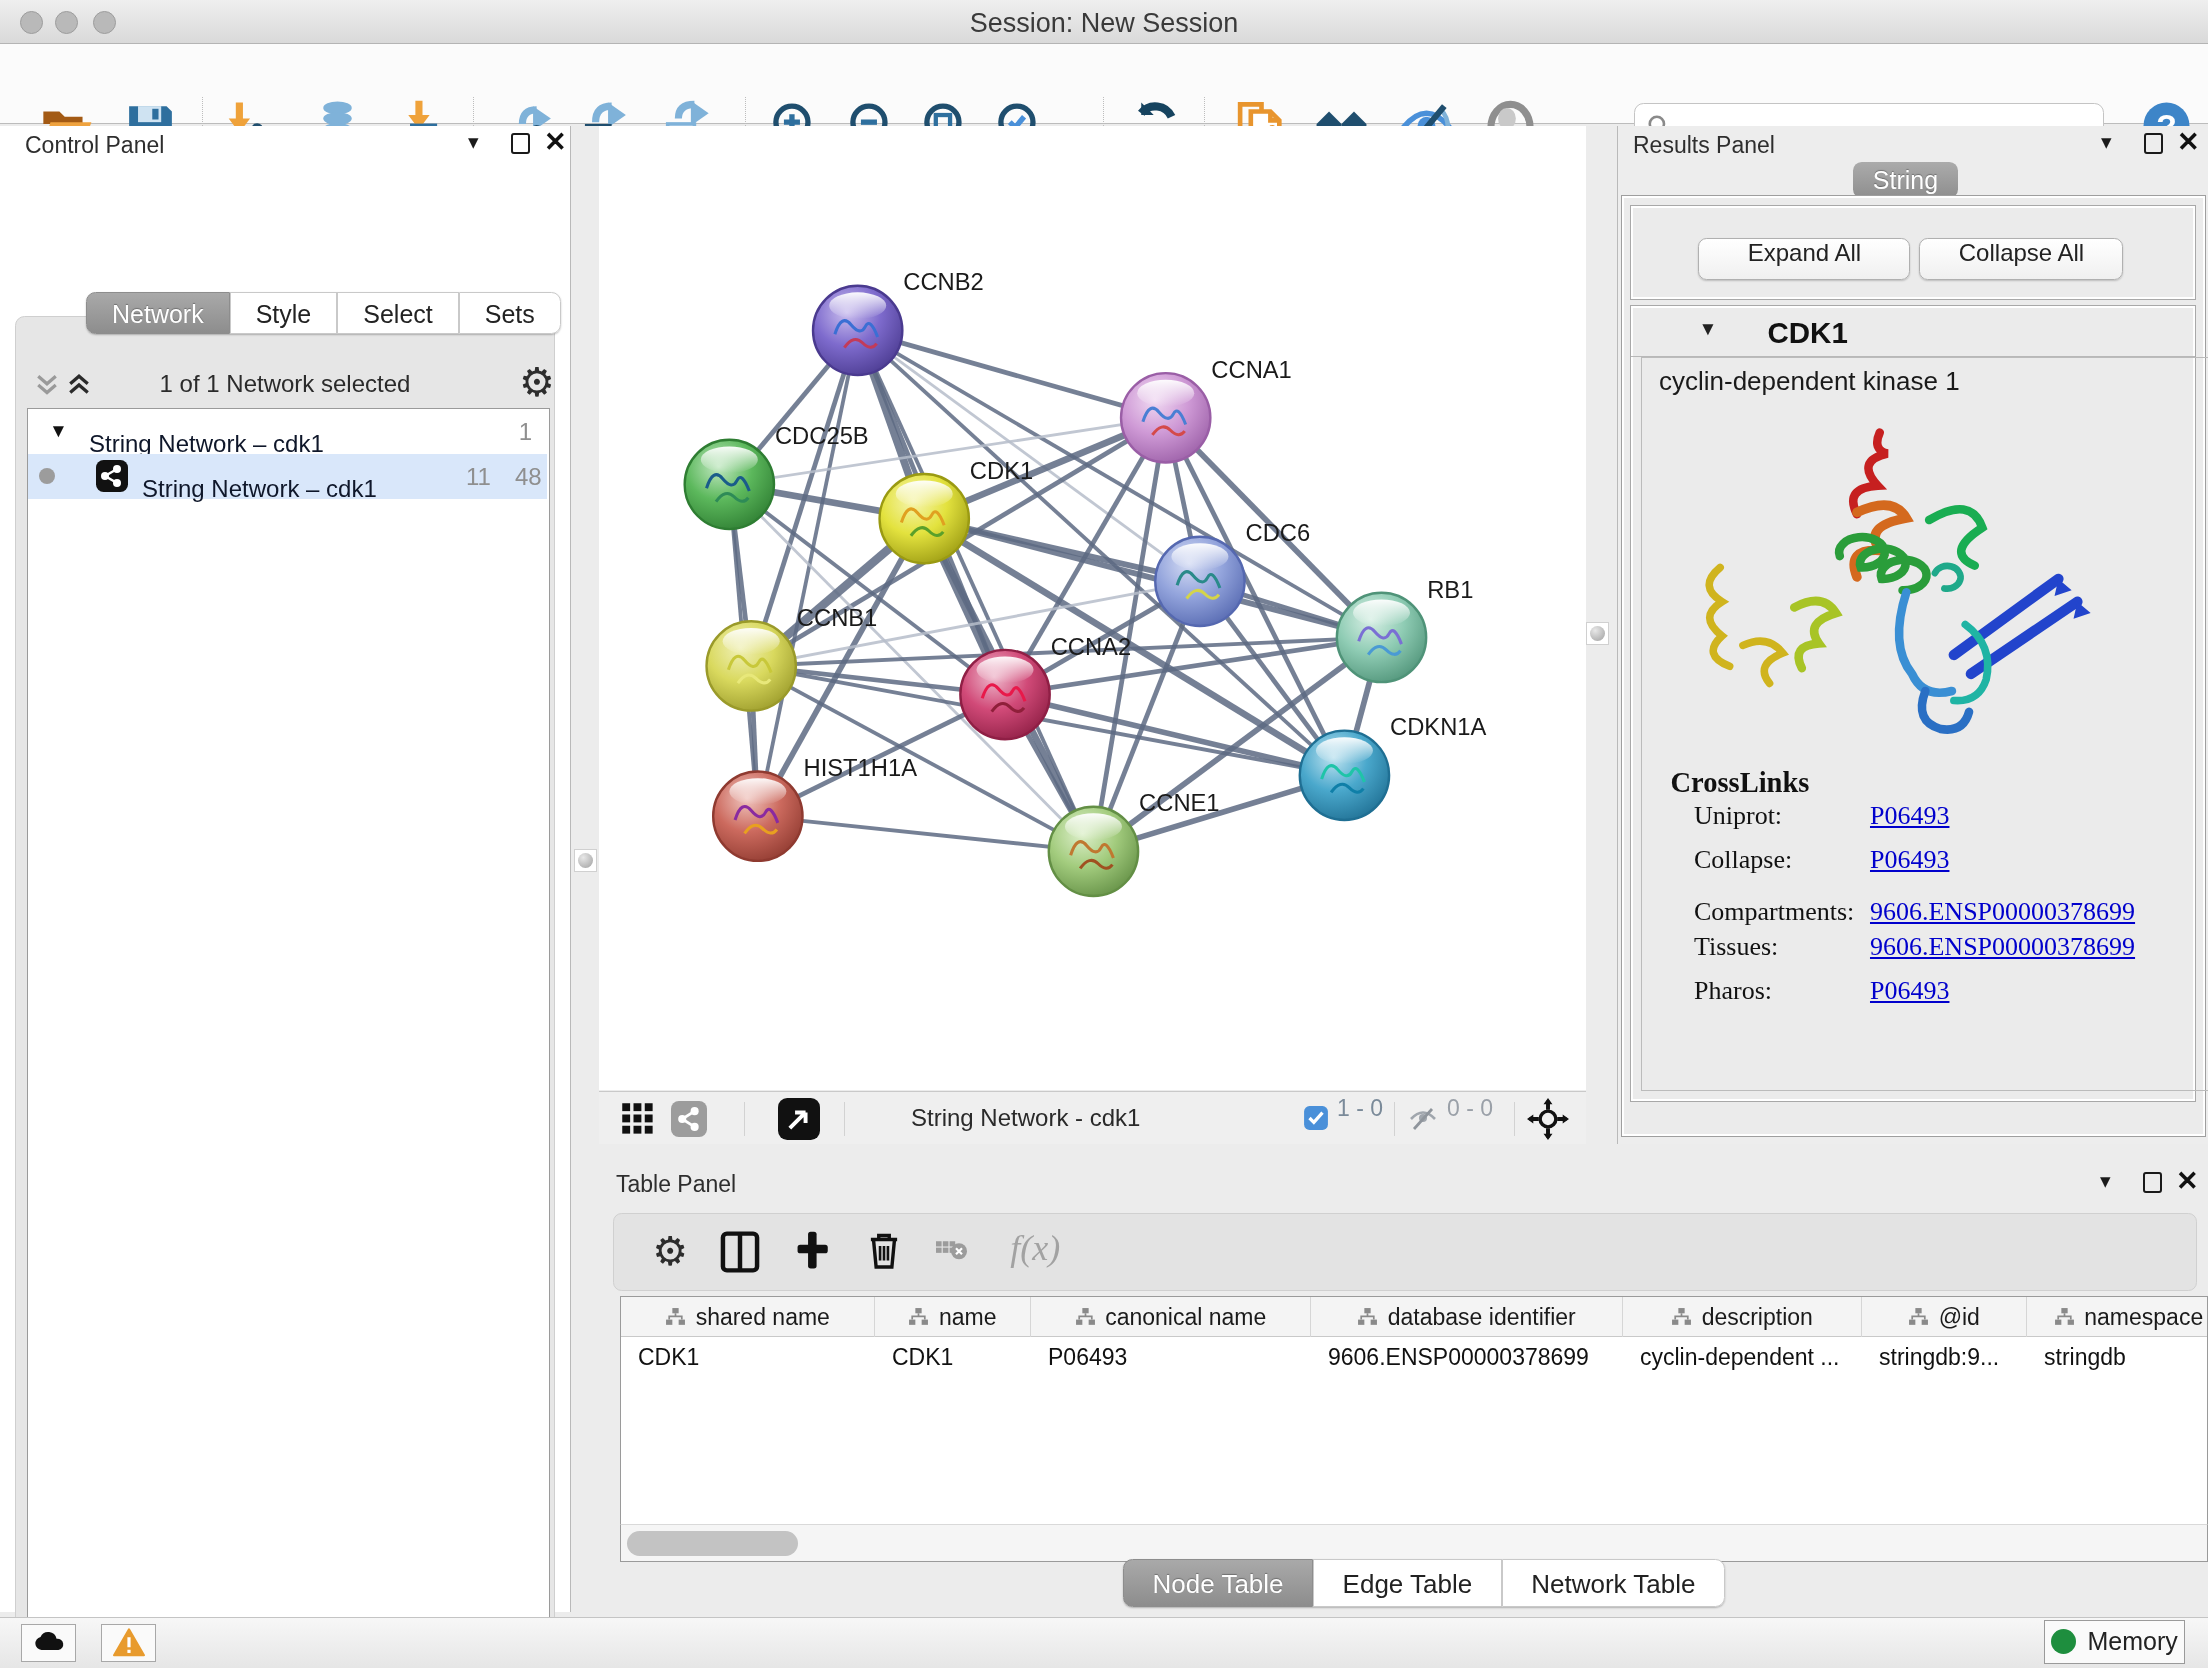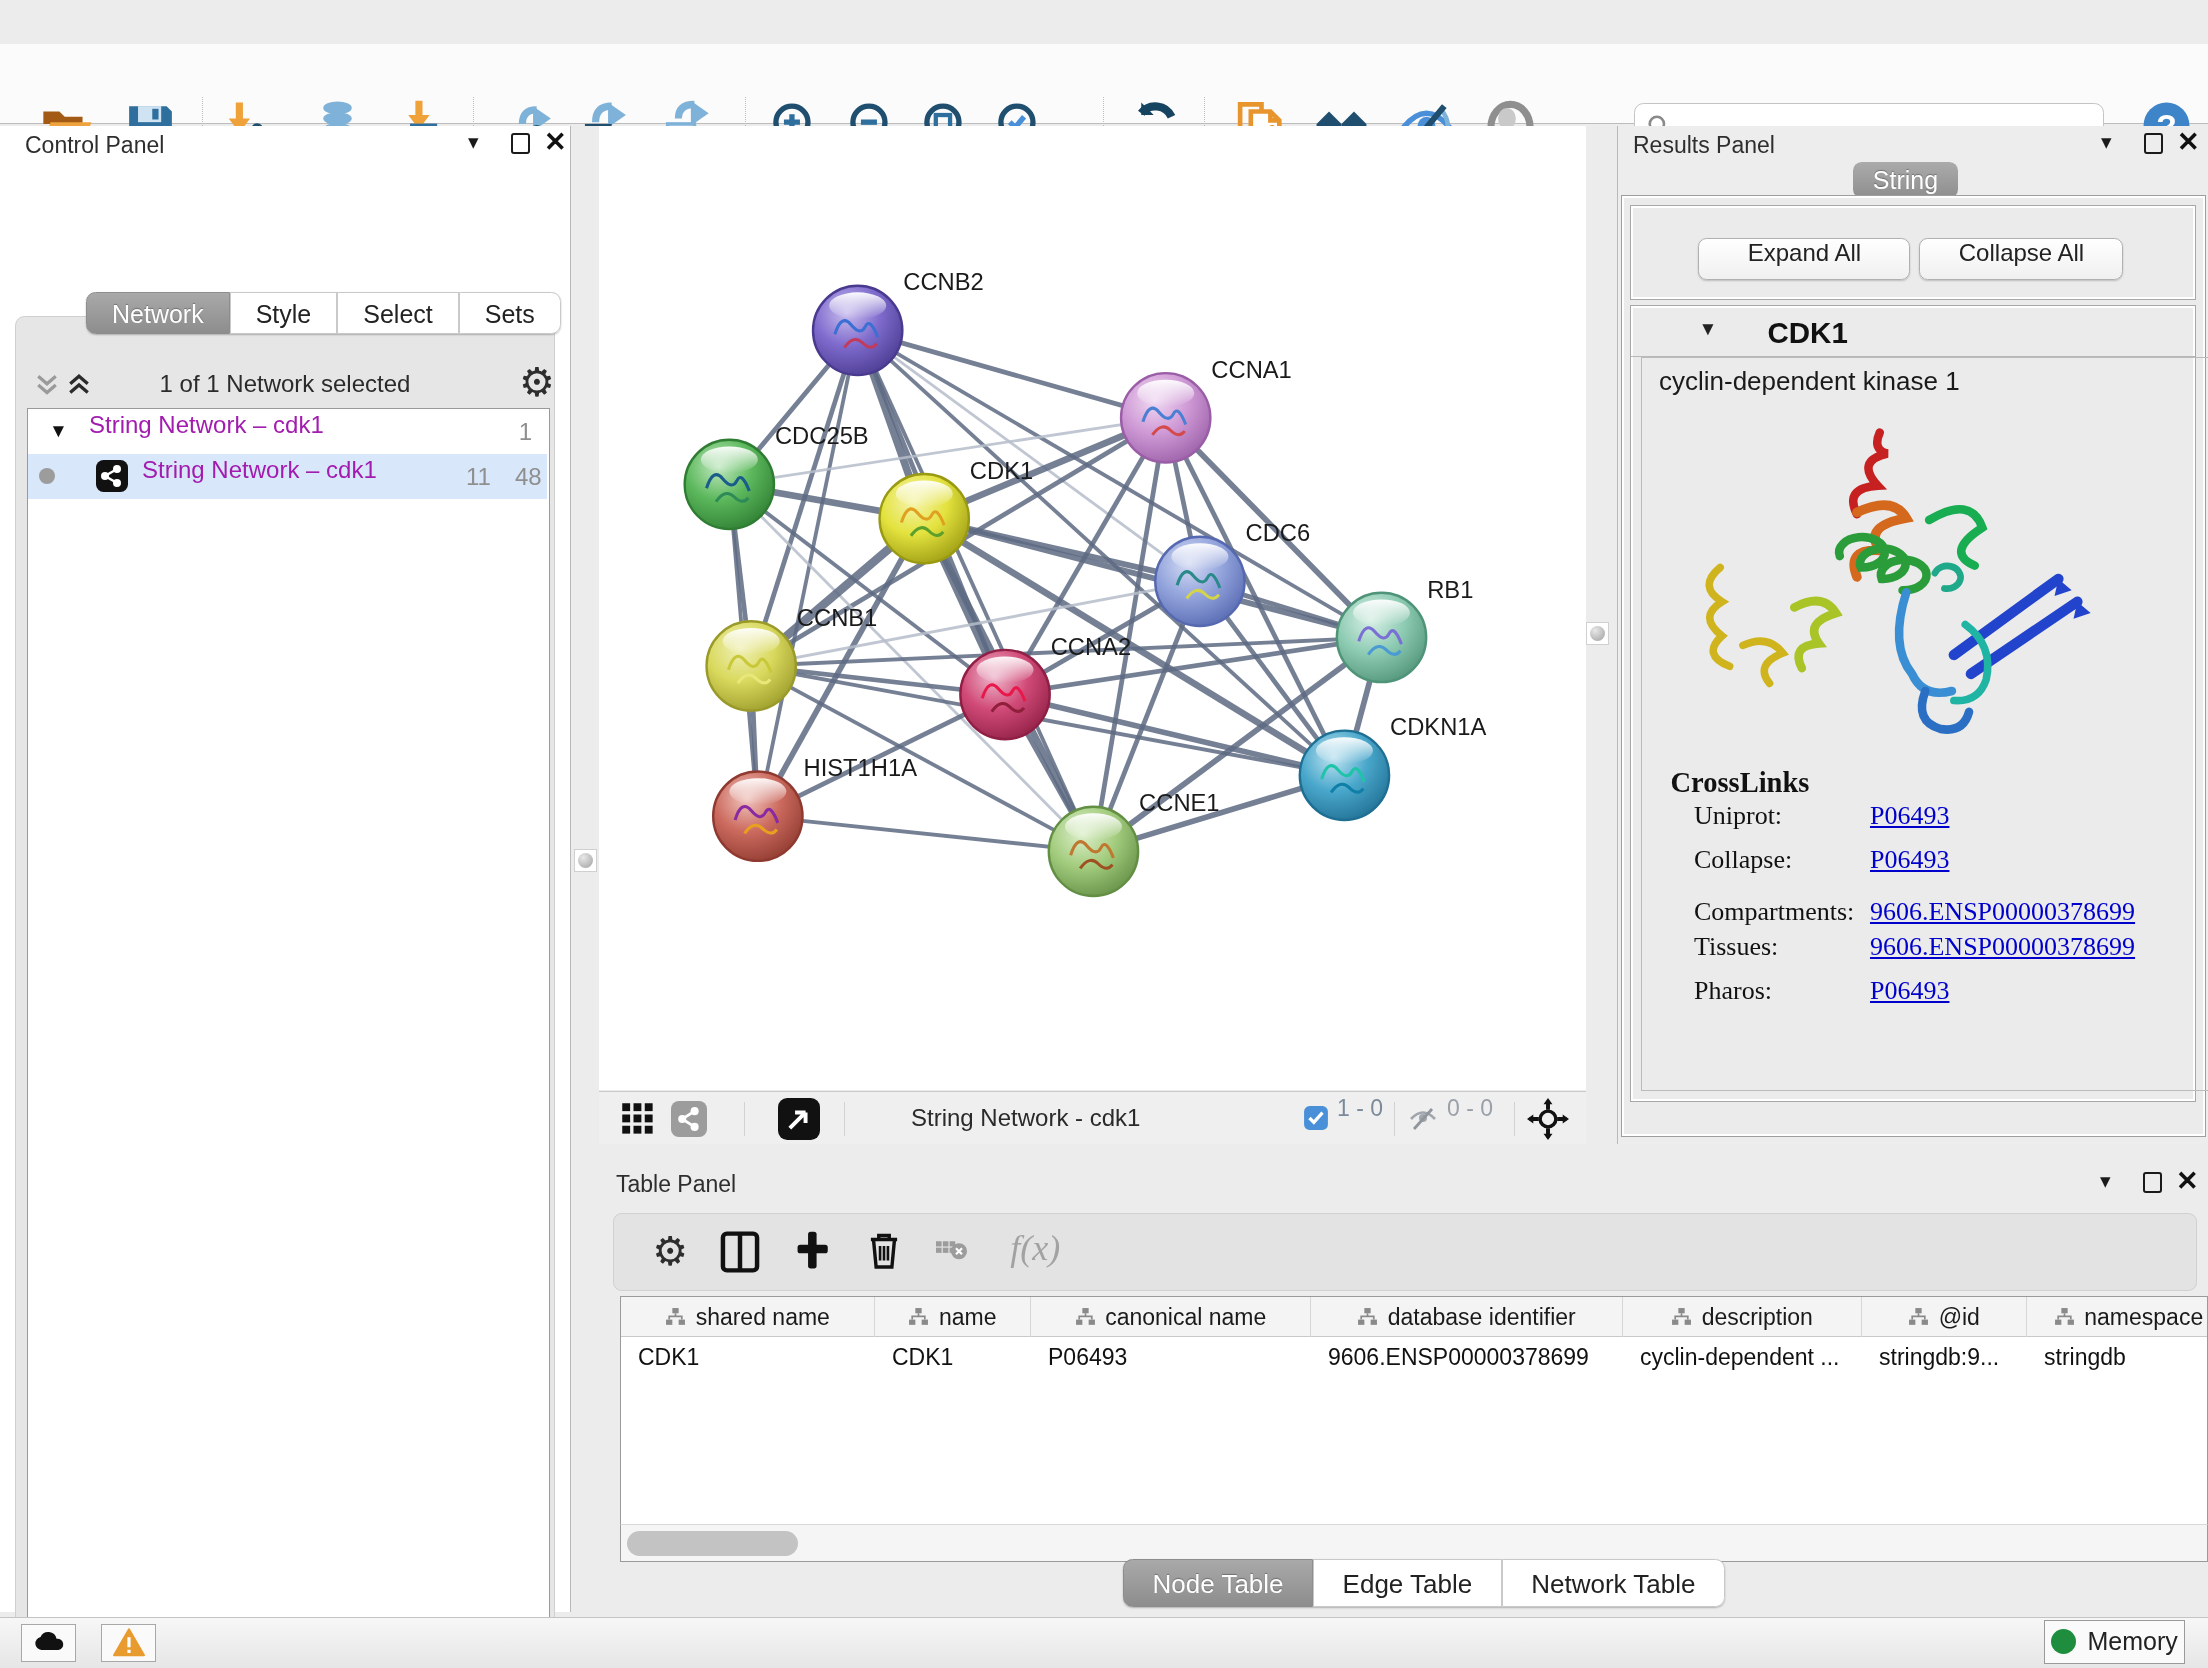--- a/index.html
+++ b/index.html
@@ -36,21 +36,21 @@
     border:1px solid #c9c9c9;cursor:pointer;padding:0 25px;}
   .seg .tab:first-child{border-radius:9.5px 0 0 9.5px;}
   .seg .tab:last-child{border-radius:0 9.5px 9.5px 0;}
   .seg .tab.sel{background:linear-gradient(#a9a9a9,#8d8d8d);color:#fff;border-color:#8d8d8d;
     text-shadow:0 -1px 1px rgba(0,0,0,.3);}
   .cp-subhdr{position:absolute;left:15px;top:236px;width:540px;height:46px;}
   .cp-count{position:absolute;left:0;right:0;text-align:center;font-size:24px;color:#2b2b2b;top:7.6px;}
   .tree-box{position:absolute;left:27px;top:282px;width:523px;height:1294px;background:#fff;
     border:1.9px solid #9a9a9a;}
   .tree-row{position:absolute;left:0;width:519px;height:45px;font-size:24px;}
-  .tree-row .lbl{position:absolute;top:2px;color:#a21caf;text-align:right;}
+  .tree-row .lbl{position:absolute;top:21px;color:#0f172a;text-align:right;}
   .tree-row .num{position:absolute;top:8.6px;color:#8f8f8f;}
   .share-chip{position:absolute;width:32px;height:32px;background:#111;border-radius:7.6px;}
   .gear{font-size:40px;color:#2d2d2d;line-height:1;cursor:pointer;}
   
   .gutter-v{position:absolute;background:#ececec;}
   .handle{position:absolute;width:23px;height:23px;background:#fff;border:1px solid #d0d0d0;}
   .handle i{position:absolute;left:2.9px;top:2.9px;width:15px;height:15px;border-radius:50%;
     background:radial-gradient(circle at 35% 30%,#e8e8e8,#9f9f9f);display:block;}
   
   .netview{position:absolute;left:599px;top:126px;width:987px;height:964px;background:#fff;}
@@ -116,20 +116,26 @@
   .mem-btn{position:absolute;right:23px;top:1.9px;width:141px;height:44px;background:#fafafa;
     border:1.9px solid #9a9a9a;display:flex;align-items:center;justify-content:center;gap:11.4px;
     font-size:25px;cursor:pointer;}
   .dot-green{width:25px;height:25px;border-radius:50%;}
 </style>
 </head>
 <body>
 
 <div id="app">
 
+  <div class="titlebar">
+    <span class="tl" style="left:20px"></span>
+    <span class="tl" style="left:55px"></span>
+    <span class="tl" style="left:93px"></span>
+    <div class="title-text">Session: New Session</div>
+  </div>
 
   <div class="toolbar">
     <span class="tb-icon" style="left:38px">
       <svg width="57" height="57" viewBox="0 0 32 32">
           <path d="M3 7h9l3 3h10v4H3z" fill="#a35a14"></path>
           <path d="M3 26l4-13h23l-5 13z" fill="#efa33f"></path>
         </svg></span>
     <span class="tb-icon" style="left:122px">
       <svg width="57" height="57" viewBox="0 0 32 32">
           <path d="M4 4h21l3 3v21H4z" fill="#2e6f9e"></path>

